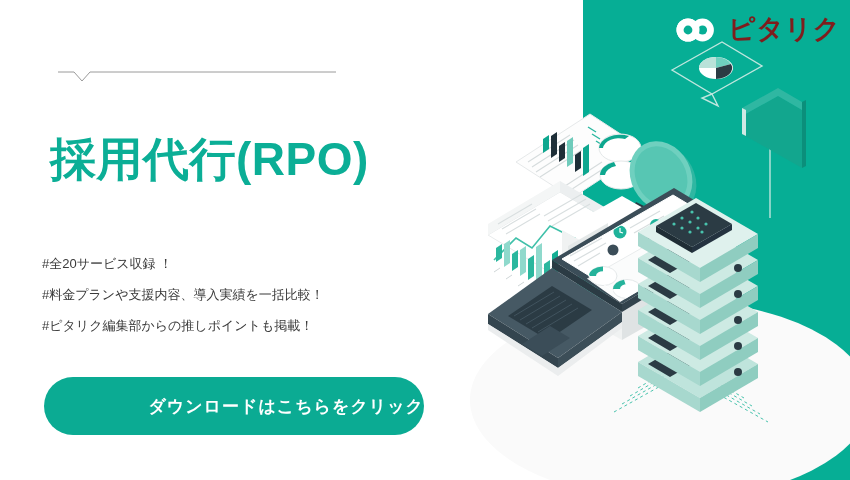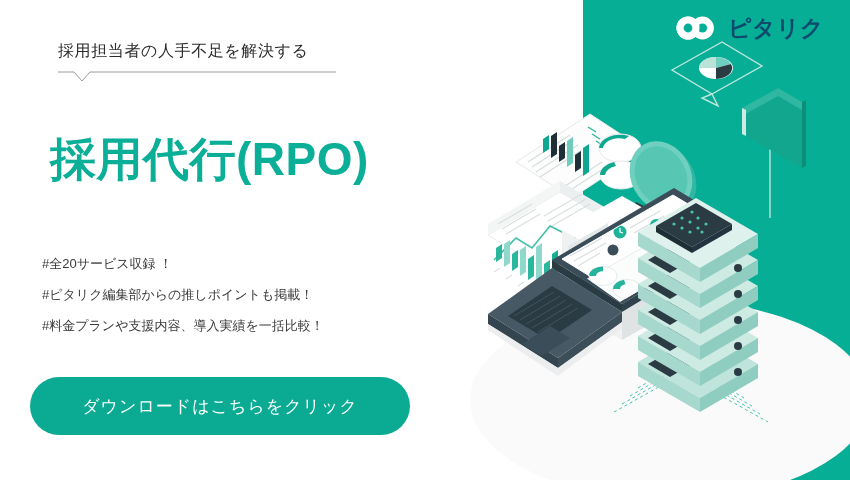--- a/index.html
+++ b/index.html
@@ -57,22 +57,22 @@
     position: absolute;
     left: 675px;
     top: 16px;
     display: flex;
     align-items: center;
     gap: 9px;
     z-index: 40;
   }
   .logo-mark { display: block; }
   .logo-text {
-    color: #0c4a6e;
-    font-size: 23px;
+    color: #7f1d1d;
+    font-size: 27px;
     font-weight: bold;
     letter-spacing: 0.5px;
     line-height: 1;
     white-space: nowrap;
   }
 
   
   .copy {
     position: absolute;
     left: 0;
@@ -118,34 +118,35 @@
   .feature {
     font-size: 13px;
     color: #3a3a3a;
     line-height: 1;
     margin-bottom: 18px;
     white-space: nowrap;
   }
   .feature:last-child { margin-bottom: 0; }
   .cta {
     position: absolute;
-    left: 30px;
+    left: 44px;
     top: 377px;
     width: 380px;
     height: 58px;
     background: #0bab93;
     border: none;
     border-radius: 29px;
     color: #ffffff;
     font-family: "Liberation Sans", "DejaVu Sans", sans-serif;
     font-size: 17px;
-    font-weight: normal;
+    font-weight: bold;
     letter-spacing: 1px;
     cursor: pointer;
     padding: 0;
+    text-align: right;
   }
 
   
   .illustration {
     position: absolute;
     left: 470px;
     top: 10px;
     width: 380px;
     height: 460px;
     z-index: 20;
@@ -438,32 +439,31 @@
           </g>
         </g>
       </g>
     </svg>
   </div>
 
   <div class="ground-ellipse" style="z-index:10;"></div>
 
   <div class="copy">
 
-    <div class="eyebrow">採用担当者の人手不足を解決する</div>
 
     <svg class="divider" viewBox="0 0 278 14">
       <path d="M0,2 L16,2 L24,11 L32,2 L278,2" fill="none" stroke="#9a9a9a" stroke-width="1"></path>
     </svg>
 
     <h1 class="headline">
       <span>採用代行(RPO)</span>
     </h1>
 
     <div class="features">
       <div class="feature">#全20サービス収録 ！</div>
+      <div class="feature">#料金プランや支援内容、導入実績を一括比較！</div>
       <div class="feature">#ピタリク編集部からの推しポイントも掲載！</div>
-      <div class="feature">#料金プランや支援内容、導入実績を一括比較！</div>
     </div>
 
     <button class="cta">ダウンロードはこちらをクリック</button>
   </div>
 
 </div>
 
 </body></html>

